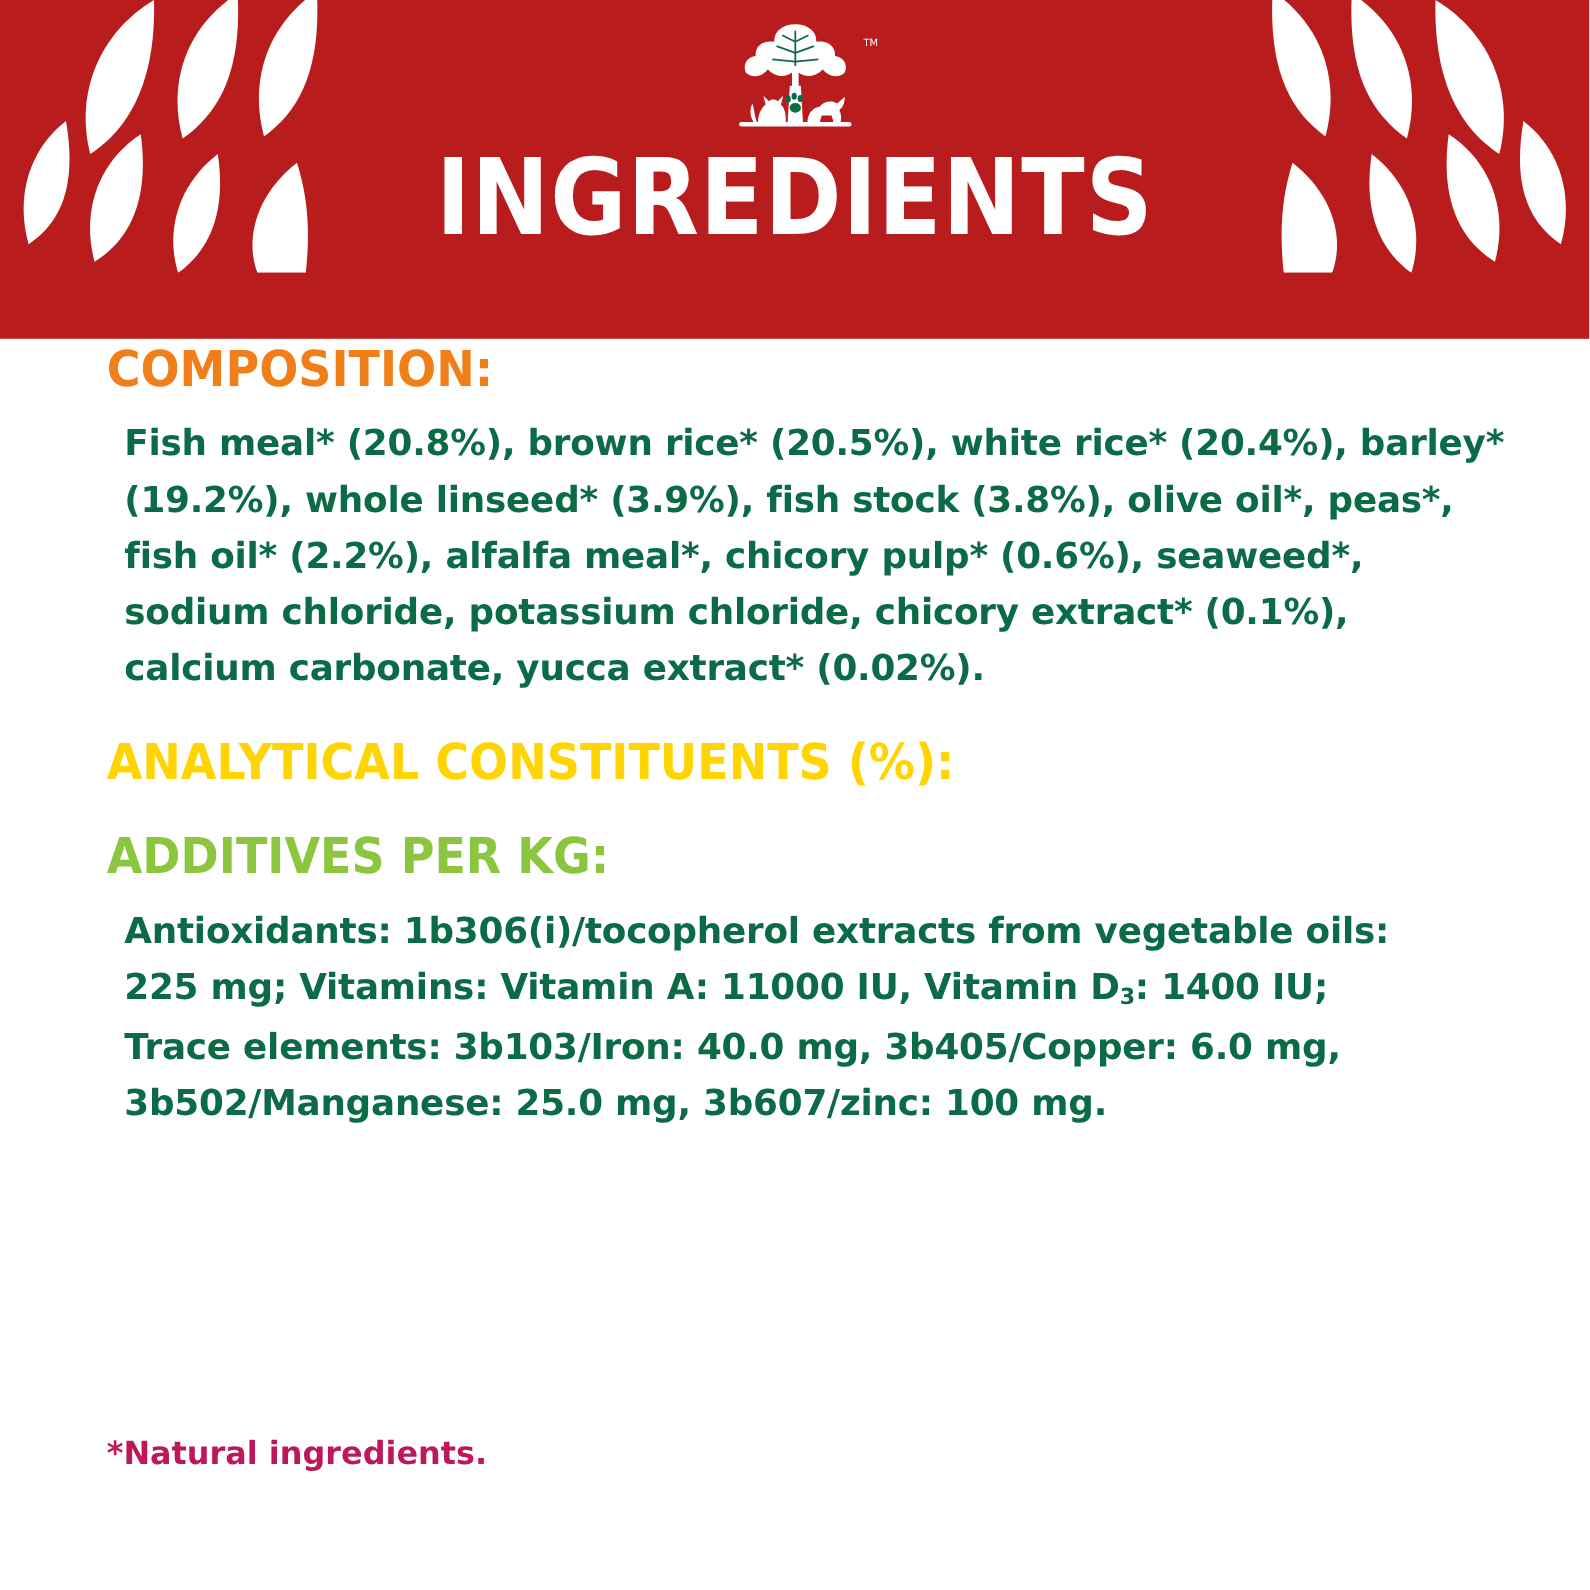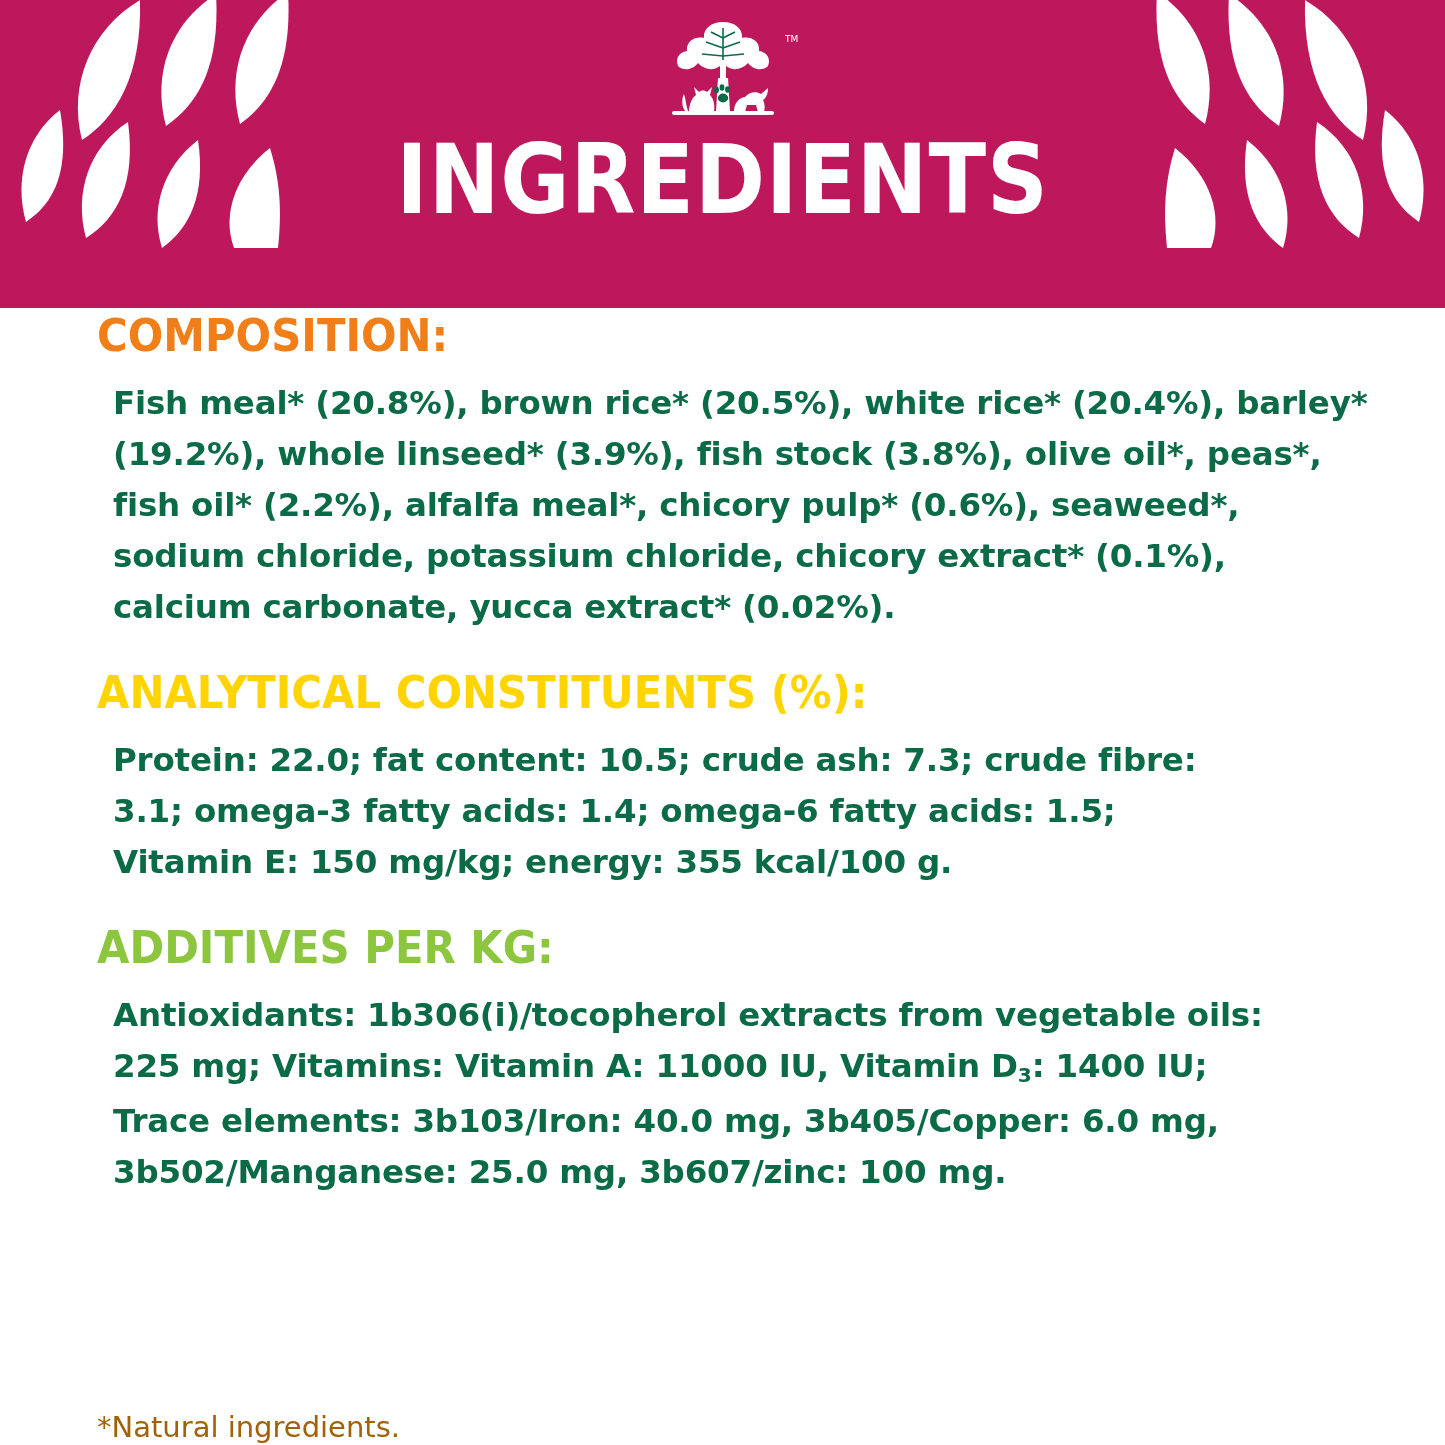--- a/index.html
+++ b/index.html
@@ -18,21 +18,21 @@
     width: 1445px;
     height: 1445px;
     background: #ffffff;
   }
 
   
   .header {
     position: relative;
     width: 100%;
     height: 308px;
-    background: #be185d;
+    background: #b91c1c;
     overflow: hidden;
   }
   .header-inner {
     position: absolute;
     left: 0; top: 0; right: 0; bottom: 0;
   }
   .logo-wrap {
     position: absolute;
     left: 50%;
     transform: translateX(-50%);
@@ -94,24 +94,24 @@
     letter-spacing: -0.2px;
     margin: 16px;
   }
   .sec-body.composition { width: 1258px; }
   .sec-body.analytical  { width: 1150px; }
   .sec-body.additives   { width: 1180px; }
 
   .footnote {
     position: absolute;
     left: 97px;
-    top: 1410px;
-    color: #a16207;
-    font-family: "DejaVu Sans", sans-serif;
-    font-weight: 400;
+    top: 1304px;
+    color: #be185d;
+    font-family: "DejaVu Sans", sans-serif;
+    font-weight: 700;
     font-size: 29px;
     line-height: 34px;
   }
   sub { font-size: 0.62em; vertical-align: baseline; position: relative; top: 0.26em; }
 </style>
 </head>
 <body>
 
 <div class="page">
 
@@ -183,21 +183,20 @@
 
   <div class="content">
 
     <div class="section">
       <h2 class="sec-heading h-composition">COMPOSITION:</h2>
       <p class="sec-body composition">Fish meal* (20.8%), brown rice* (20.5%), white rice* (20.4%), barley* (19.2%), whole linseed* (3.9%), fish stock (3.8%), olive oil*, peas*, fish oil* (2.2%), alfalfa meal*, chicory pulp* (0.6%), seaweed*, sodium chloride, potassium chloride, chicory extract* (0.1%), calcium carbonate, yucca extract* (0.02%).</p>
     </div>
 
     <div class="section">
       <h2 class="sec-heading h-analytical">ANALYTICAL CONSTITUENTS (%):</h2>
-      <p class="sec-body analytical">Protein: 22.0; fat content: 10.5; crude ash: 7.3; crude fibre: 3.1; omega-3 fatty acids: 1.4; omega-6 fatty acids: 1.5; Vitamin E: 150 mg/kg; energy: 355 kcal/100 g.</p>
     </div>
 
     <div class="section">
       <h2 class="sec-heading h-additives">ADDITIVES PER KG:</h2>
       <p class="sec-body additives"><span>Antioxidants: 1b306(i)/tocopherol extracts from vegetable oils: 225 mg; Vitamins: Vitamin A: 11000 IU, Vitamin D</span><sub>3</sub><span>: 1400 IU; Trace elements: 3b103/Iron: 40.0 mg, 3b405/Copper: 6.0 mg, 3b502/Manganese: 25.0 mg, 3b607/zinc: 100 mg.</span></p>
     </div>
 
   </div>
 
   <div class="footnote">*Natural ingredients.</div>

